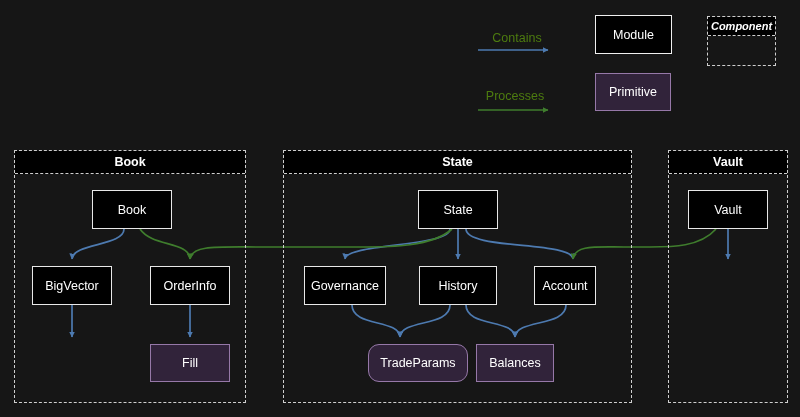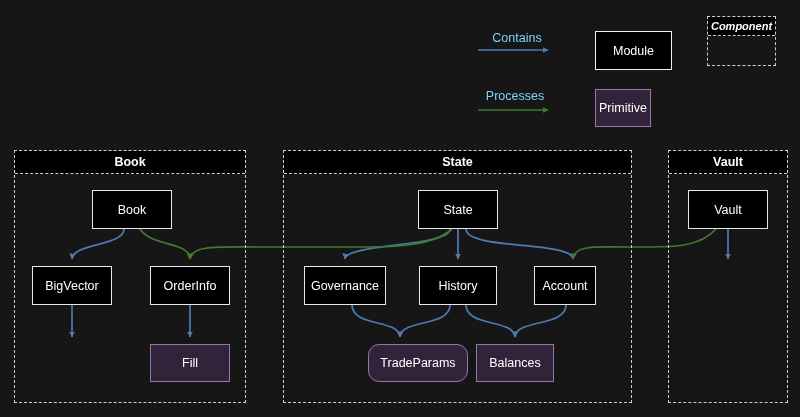--- a/index.html
+++ b/index.html
@@ -11,31 +11,31 @@
   .edge{fill:none;stroke-width:1.7px;}
   .edge-contains{stroke:#4d7ab0;}
   .edge-processes{stroke:#3f7d2d;}
 
   .page-title{
     position:absolute;left:150px;top:57px;width:190px;text-align:center;
     font-size:21px;font-weight:bold;letter-spacing:.3px;
   }
 
   .legend-label{
-    position:absolute;font-size:12.5px;color:#7dd3fc;text-align:center;width:80px;
+    position:absolute;font-size:12.5px;color:#4d7c0f;text-align:center;width:80px;
   }
 
   .node{
     position:absolute;background:#000;border:1.4px solid #e8e8e8;
     display:flex;align-items:center;justify-content:center;
     font-size:12.5px;color:#fff;box-sizing:border-box;white-space:nowrap;
   }
   .node.primitive{background:#31233a;border-color:#9678a8;}
 
-  .legend-node{position:absolute;box-sizing:border-box;display:flex;align-items:center;justify-content:center;font-size:12.5px;margin-top:16px;}
+  .legend-node{position:absolute;box-sizing:border-box;display:flex;align-items:center;justify-content:center;font-size:12.5px;}
   .legend-module{background:#000;border:1.6px solid #f0f0f0;}
   .legend-primitive{background:#31233a;border:1.6px solid #9678a8;}
 
   .component-box{
     position:absolute;left:707px;top:16px;width:69px;height:50px;box-sizing:border-box;
     border:1.6px dashed #cfcfcf;background:transparent;
   }
   .component-box .component-label{
     background:#000;border-bottom:1.6px dashed #cfcfcf;height:18px;
     display:flex;align-items:center;justify-content:center;
@@ -90,21 +90,21 @@
     <path class="edge edge-processes" d="M 716,229 C 700,247 672,247 650,247 L 624,247 C 594,247 575,245 573,259" marker-end="url(#arrow-green)"></path>
   </svg>
 
 
   <div class="legend-label" style="left:477px;top:31px;">Contains</div>
   <div class="legend-label" style="left:475px;top:89px;">Processes</div>
 
   <div class="legend-node legend-module" style="left:595px;top:15px;width:77px;height:39px;">
     <span>Module</span>
   </div>
-  <div class="legend-node legend-primitive" style="left:595px;top:73px;width:56px;height:38px;">
+  <div class="legend-node legend-primitive" style="left:595px;top:73px;width:76px;height:38px;">
     <span>Primitive</span>
   </div>
   <div class="component-box">
     <div class="component-label">Component</div>
   </div>
 
   <div class="container" id="container-book">
     <div class="container-header">Book</div>
   </div>
   <div class="container" id="container-state">

